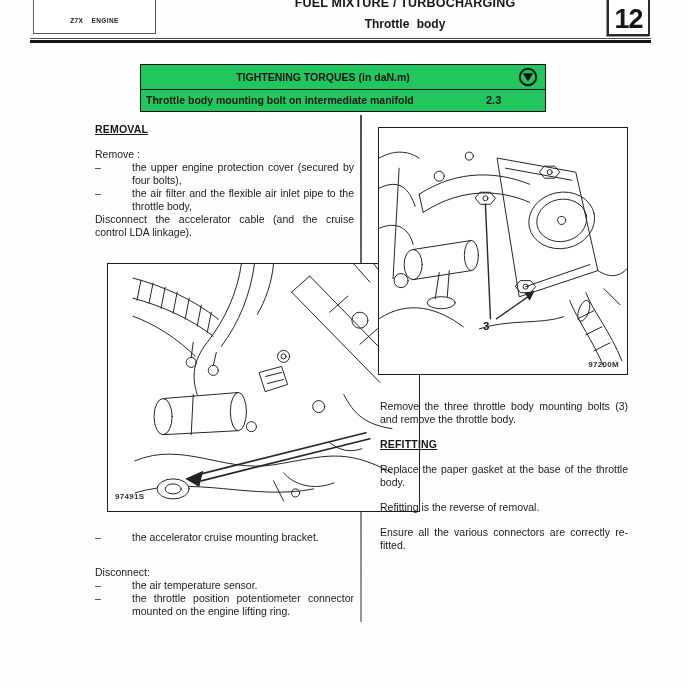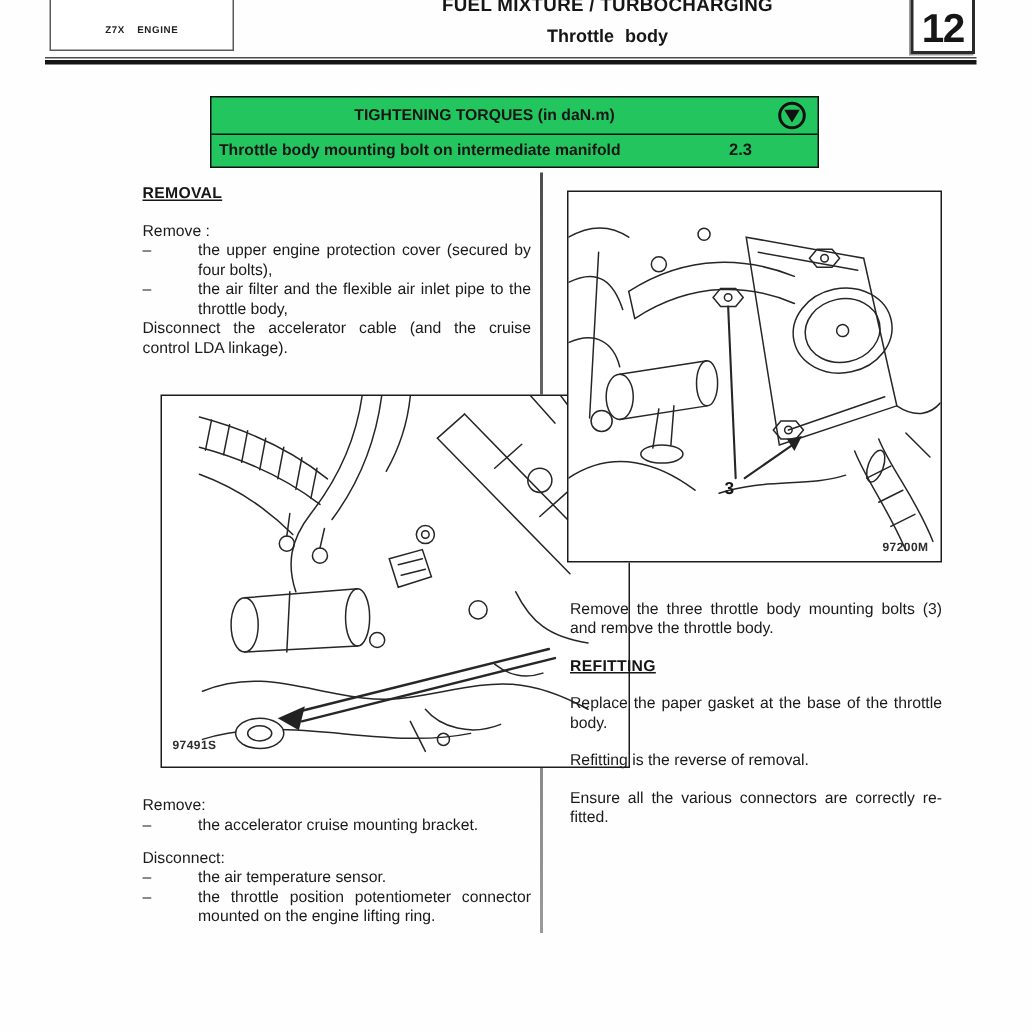--- a/index.html
+++ b/index.html
@@ -165,21 +165,20 @@
       <path d="M236,174 L68,216" stroke-width="1.6"></path>
       <polygon points="52,214 70,206 66,222" fill="#222" stroke="none"></polygon>
       <ellipse cx="40" cy="224" rx="16" ry="10" fill="#fff"></ellipse>
       <ellipse cx="40" cy="224" rx="8" ry="5"></ellipse>
       <path d="M196,178 C206,186 216,188 228,184"></path>
     </svg>
     <span class="fig-code">97491S</span>
   </div>
 
   <div class="abs body-text" style="left:95px;top:531px;width:259px;">
-    <div>Remove:</div>
     <div class="li">
       <span class="dash">–</span>
       <span class="li-text">the accelerator cruise mounting bracket.</span>
     </div>
   </div>
 
   <div class="abs body-text" style="left:95px;top:566px;width:259px;">
     <div>Disconnect:</div>
     <div class="li">
       <span class="dash">–</span>

